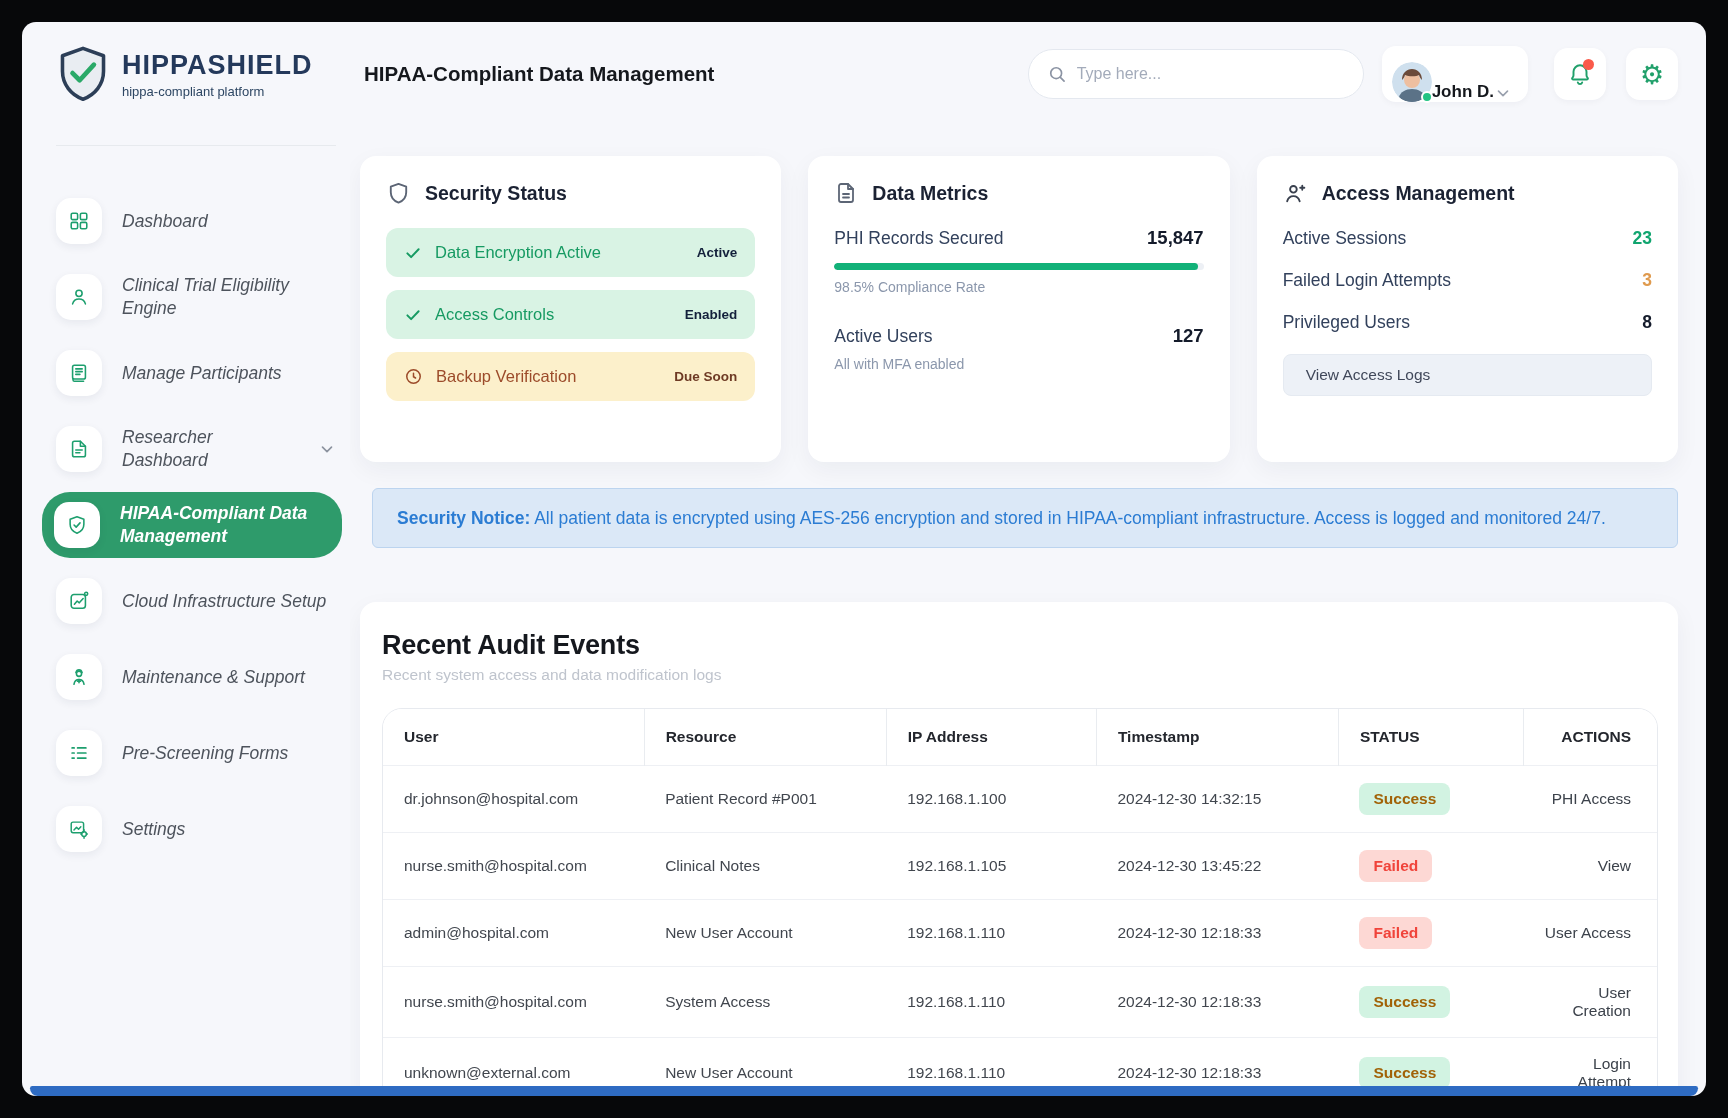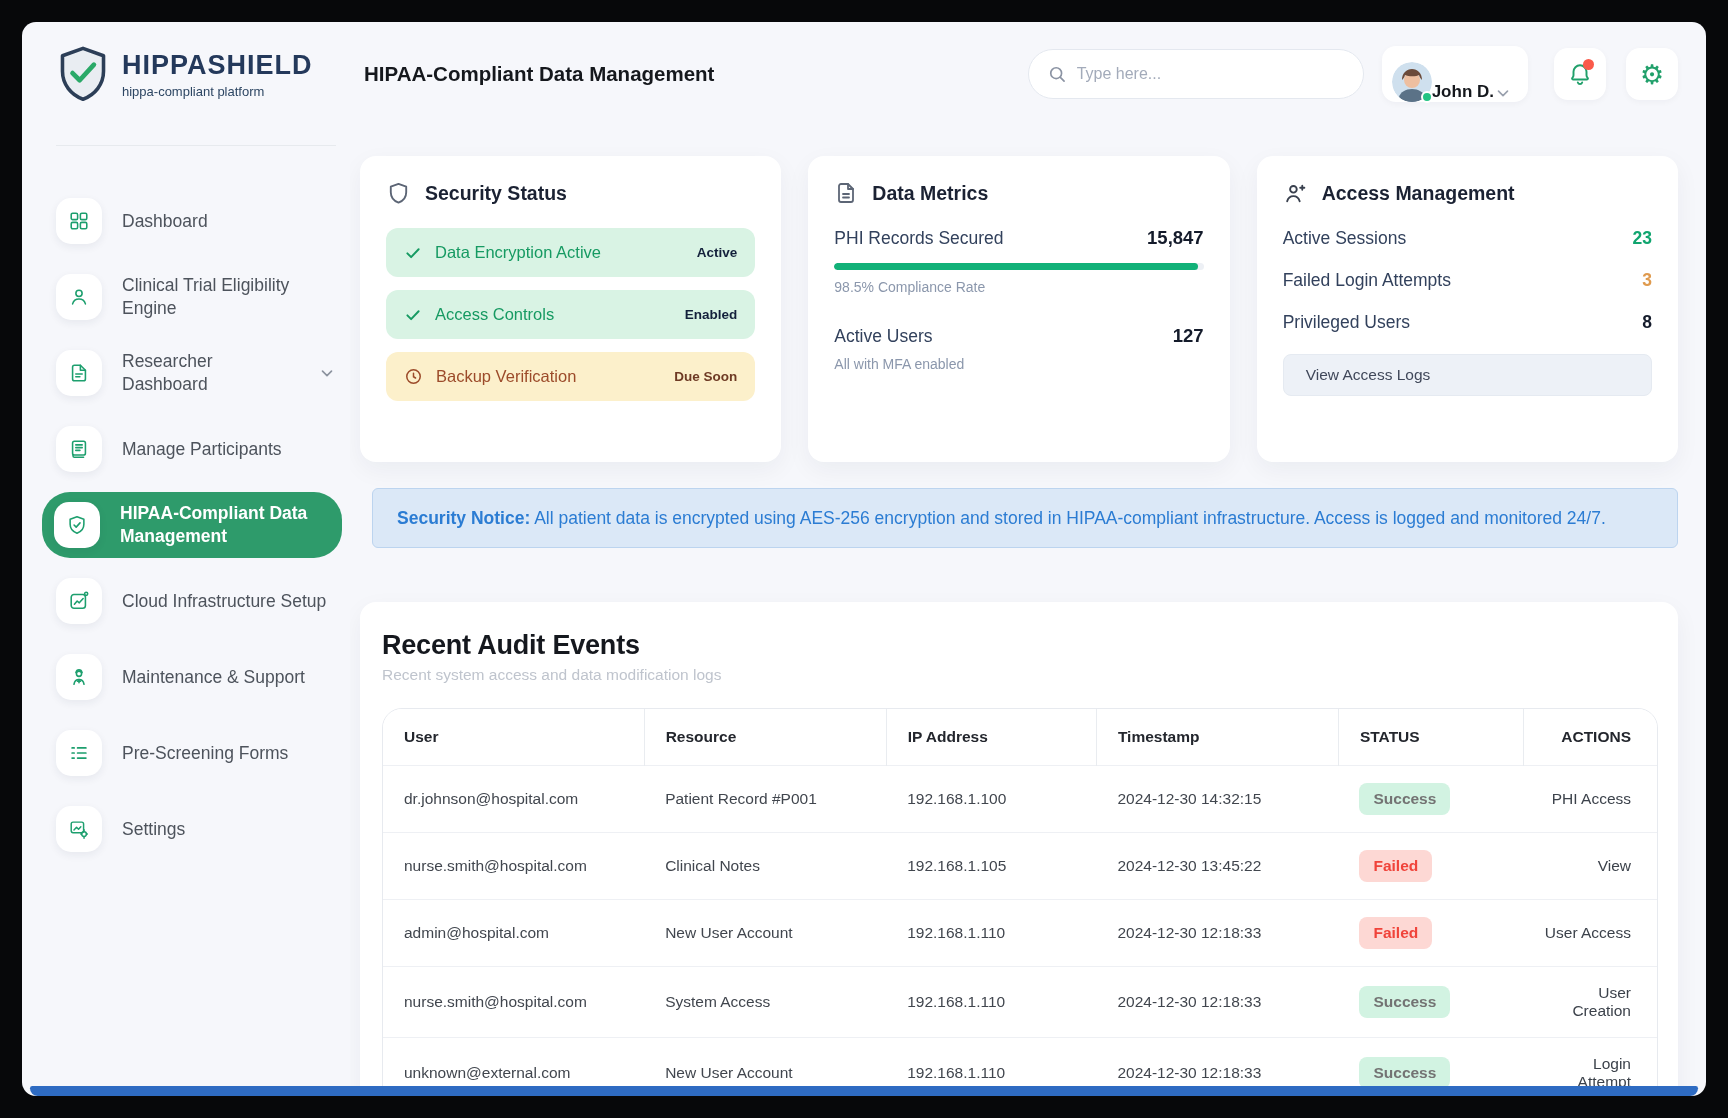--- a/index.html
+++ b/index.html
@@ -25,21 +25,21 @@
   .status-dot { position:absolute; right:-1px; bottom:-1px; width:12px; height:12px; background:#23c483; border:2px solid #fff; border-radius:50%; }
   .user-name { font-size:17px; font-weight:700; color:#15181d; }
   .icon-btn { width:52px; height:52px; background:#fff; border:none; border-radius:14px; display:flex; align-items:center; justify-content:center; box-shadow:0 2px 6px rgba(20,30,60,.04); cursor:pointer; position:relative; }
   .icon-btn.bell { margin-left:26px; }
   .icon-btn.gear { margin-left:20px; margin-right:14px; }
   .bell-badge { position:absolute; top:11px; right:12px; width:11px; height:11px; background:#fa5a4a; border-radius:50%; }
   .gear-glyph { font-family:"DejaVu Sans", sans-serif; font-size:27px; color:#21a06b; line-height:1; }
 
   
   .body-row { flex:1; display:flex; min-height:0; }
-  .sidebar { width:328px; flex-shrink:0; padding:0 14px 0 34px; }
+  .sidebar { width:328px; flex-shrink:0; padding:0 14px 0 34px;font-style:italic; }
   .nav { border-top:1px solid #e7eaee; margin-top:19px; padding-top:52px; display:flex; flex-direction:column; gap:30px; }
   .nav-item { display:flex; align-items:center; gap:20px; color:#4d535c; font-size:17.5px; font-weight:500; line-height:1.3; cursor:pointer; }
   .icon-box { width:46px; height:46px; background:#fff; border-radius:15px; display:flex; align-items:center; justify-content:center; box-shadow:0 3px 8px rgba(30,40,70,.07); flex-shrink:0; }
   .nav-item.active { background:#2e9b6b; color:#fff; font-weight:600; border-radius:28px; padding:10px 12px; margin:-10px -6px -10px -14px; }
   .nav-chevron { margin-left:auto; display:flex; }
 
   
   .main { flex:1; padding:30px 28px 0 10px; min-width:0; overflow:hidden; }
   .cards-row { display:grid; grid-template-columns:1fr 1fr 1fr; gap:27px; height:306px; }
   .card { background:#fff; border-radius:16px; padding:25px 26px; box-shadow:0 8px 24px rgba(20,30,60,.05); }
@@ -83,21 +83,21 @@
   .audit-title { font-size:27px; font-weight:800; color:#15181e; letter-spacing:-0.2px; }
   .audit-sub { font-size:15.5px; color:#bfc4cd; margin-top:5px; }
   .table-wrap { margin-top:24px; border:1px solid #e7eaef; border-radius:20px; overflow:hidden; }
   table { width:100%; border-collapse:collapse; table-layout:fixed; }
   col.c1{width:20.5%} col.c2{width:19%} col.c3{width:16.5%} col.c4{width:19%} col.c5{width:14.5%} col.c6{width:10.5%}
   th { text-align:left; font-size:15.5px; font-weight:700; color:#23262d; padding:19px 21px; border-right:1px solid #e9ecf0; background:#fff; }
   th:last-child { border-right:none; text-align:right; padding-right:26px; }
   td { font-size:15.5px; color:#41464e; padding:17px 21px; border-top:1px solid #eef0f4; background:#fff; }
   td:last-child { text-align:right; padding-right:26px; color:#3c424b; }
   .badge { display:inline-block; padding:7px 14px; border-radius:8px; font-size:15.5px; font-weight:600; }
-  .badge.success { background:#d2f3e2; color:#737373; }
+  .badge.success { background:#d2f3e2; color:#a16207; }
   .badge.failed { background:#fdd8d4; color:#f0433a; }
 
   svg { display:block; }
 </style>
 </head>
 <body>
 
 <div class="frame">
 <div class="app">
 
@@ -175,42 +175,42 @@
               <circle cx="12" cy="8" r="3.4"></circle>
                   <path d="M5 19.5c1-3.6 3.7-5.3 7-5.3s6 1.7 7 5.3"></path>
             </svg>
           </span>
           <span class="nav-label">Clinical Trial Eligibility Engine</span>
         </div>
 
         <div class="nav-item">
           <span class="icon-box">
             <svg width="22" height="22" viewBox="0 0 24 24" fill="none" stroke="#1d9f6e" stroke-width="1.7" stroke-linecap="round" stroke-linejoin="round">
+              <rect x="5" y="3.5" width="14" height="15" rx="2"></rect>
+                  <path d="M8.5 7.5h7M8.5 10.5h7M8.5 13.5h4.5"></path>
+                  <path d="M5.5 18.5v1a1.5 1.5 0 0 0 1.5 1.5h10"></path>
+            </svg>
+          </span>
+          <span class="nav-label">Manage Participants</span>
+        </div>
+
+        <div class="nav-item">
+          <span class="icon-box">
+            <svg width="22" height="22" viewBox="0 0 24 24" fill="none" stroke="#1d9f6e" stroke-width="1.7" stroke-linecap="round" stroke-linejoin="round">
               <path d="M13.5 3.5H7a2 2 0 0 0-2 2v13a2 2 0 0 0 2 2h10a2 2 0 0 0 2-2V9z"></path>
                   <path d="M13.5 3.5V9H19"></path>
                   <path d="M8.5 13h7M8.5 16h4.5"></path>
             </svg>
           </span>
           <span class="nav-label">Researcher Dashboard</span>
           <span class="nav-chevron">
             <svg width="18" height="18" viewBox="0 0 24 24">
                   <path d="M6 9.5l6 6 6-6" fill="none" stroke="#8c939f" stroke-width="2.2" stroke-linecap="round" stroke-linejoin="round"></path>
                 </svg>
           </span>
-        </div>
-
-        <div class="nav-item">
-          <span class="icon-box">
-            <svg width="22" height="22" viewBox="0 0 24 24" fill="none" stroke="#1d9f6e" stroke-width="1.7" stroke-linecap="round" stroke-linejoin="round">
-              <rect x="5" y="3.5" width="14" height="15" rx="2"></rect>
-                  <path d="M8.5 7.5h7M8.5 10.5h7M8.5 13.5h4.5"></path>
-                  <path d="M5.5 18.5v1a1.5 1.5 0 0 0 1.5 1.5h10"></path>
-            </svg>
-          </span>
-          <span class="nav-label">Manage Participants</span>
         </div>
 
         <div class="nav-item active">
           <span class="icon-box">
             <svg width="22" height="22" viewBox="0 0 24 24" fill="none" stroke="#1d9f6e" stroke-width="1.7" stroke-linecap="round" stroke-linejoin="round">
               <path d="M12 3l7.5 2.8v5.4c0 4.6-3.1 8.2-7.5 9.8-4.4-1.6-7.5-5.2-7.5-9.8V5.8z"></path>
                   <path d="M8.8 12l2.3 2.3 4.2-4.6"></path>
             </svg>
           </span>
           <span class="nav-label">HIPAA-Compliant Data Management</span>

